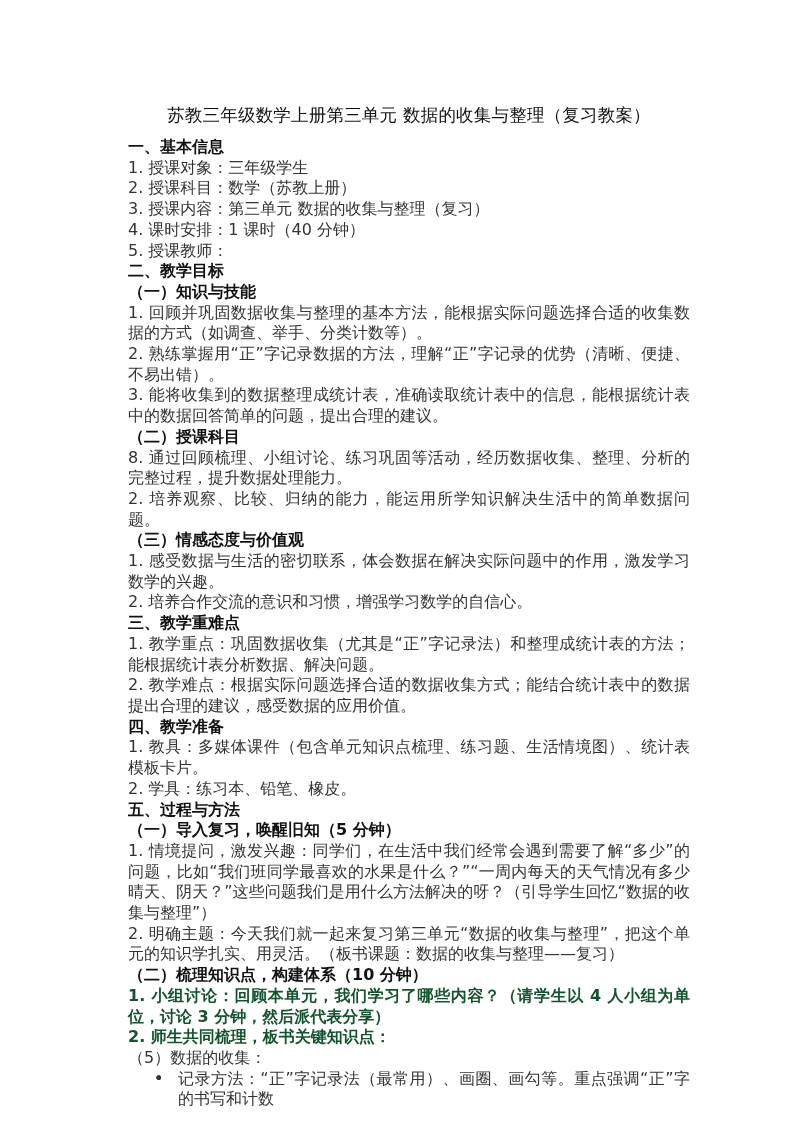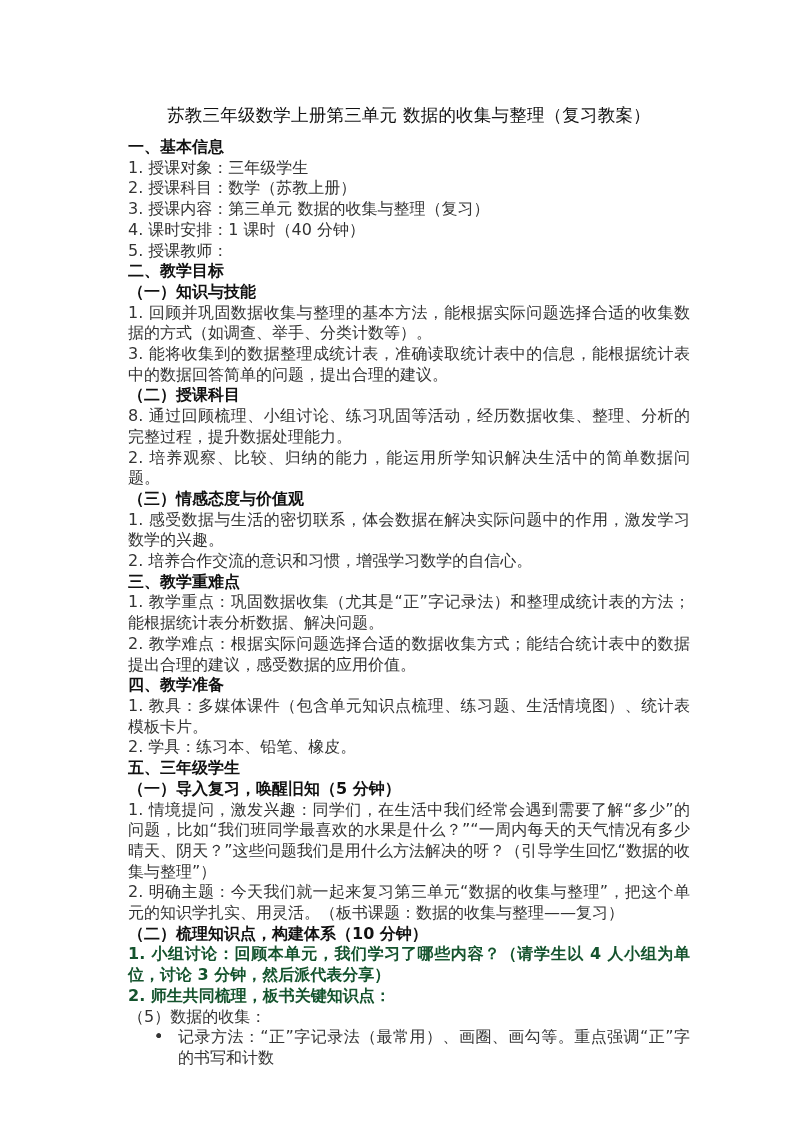--- a/index.html
+++ b/index.html
@@ -28,20 +28,21 @@
     <div class="line">2. 授课科目：数学（苏教上册）</div>
     <div class="line">3. 授课内容：第三单元  数据的收集与整理（复习）</div>
     <div class="line">4. 课时安排：1 课时（40 分钟）</div>
     <div class="line">5. 授课教师：</div>
   </div>
 
   <div>
     <div class="line h1">二、教学目标</div>
     <div class="line h2">（一）知识与技能</div>
     <div class="line">1. 回顾并巩固数据收集与整理的基本方法，能根据实际问题选择合适的收集数据的方式（如调查、举手、分类计数等）。</div>
+    <div class="line">2. 熟练掌握用“正”字记录数据的方法，理解“正”字记录的优势（清晰、便捷、不易出错）。</div>
     <div class="line">3. 能将收集到的数据整理成统计表，准确读取统计表中的信息，能根据统计表中的数据回答简单的问题，提出合理的建议。</div>
     <div class="line h2">（二）授课科目</div>
     <div class="line">8. 通过回顾梳理、小组讨论、练习巩固等活动，经历数据收集、整理、分析的完整过程，提升数据处理能力。</div>
     <div class="line">2. 培养观察、比较、归纳的能力，能运用所学知识解决生活中的简单数据问题。</div>
     <div class="line h2">（三）情感态度与价值观</div>
     <div class="line">1. 感受数据与生活的密切联系，体会数据在解决实际问题中的作用，激发学习数学的兴趣。</div>
     <div class="line">2. 培养合作交流的意识和习惯，增强学习数学的自信心。</div>
   </div>
 
   <div>
@@ -50,21 +51,21 @@
     <div class="line">2. 教学难点：根据实际问题选择合适的数据收集方式；能结合统计表中的数据提出合理的建议，感受数据的应用价值。</div>
   </div>
 
   <div>
     <div class="line h1">四、教学准备</div>
     <div class="line">1. 教具：多媒体课件（包含单元知识点梳理、练习题、生活情境图）、统计表模板卡片。</div>
     <div class="line">2. 学具：练习本、铅笔、橡皮。</div>
   </div>
 
   <div>
-    <div class="line h1">五、三年级学生</div>
+    <div class="line h1">五、过程与方法</div>
     <div class="line h2">（一）导入复习，唤醒旧知（5 分钟）</div>
     <div class="line">1. 情境提问，激发兴趣：同学们，在生活中我们经常会遇到需要了解“多少”的问题，比如“我们班同学最喜欢的水果是什么？”“一周内每天的天气情况有多少晴天、阴天？”这些问题我们是用什么方法解决的呀？（引导学生回忆“数据的收集与整理”）</div>
     <div class="line">2. 明确主题：今天我们就一起来复习第三单元“数据的收集与整理”，把这个单元的知识学扎实、用灵活。（板书课题：数据的收集与整理——复习）</div>
     <div class="line h2">（二）梳理知识点，构建体系（10 分钟）</div>
     <div class="line bold">1. 小组讨论：回顾本单元，我们学习了哪些内容？（请学生以 4 人小组为单位，讨论 3 分钟，然后派代表分享）</div>
     <div class="line bold">2. 师生共同梳理，板书关键知识点：</div>
     <div class="line sub">（5）数据的收集：</div>
     <div class="line bullet">
       <span class="dot">•</span>
     </div>

